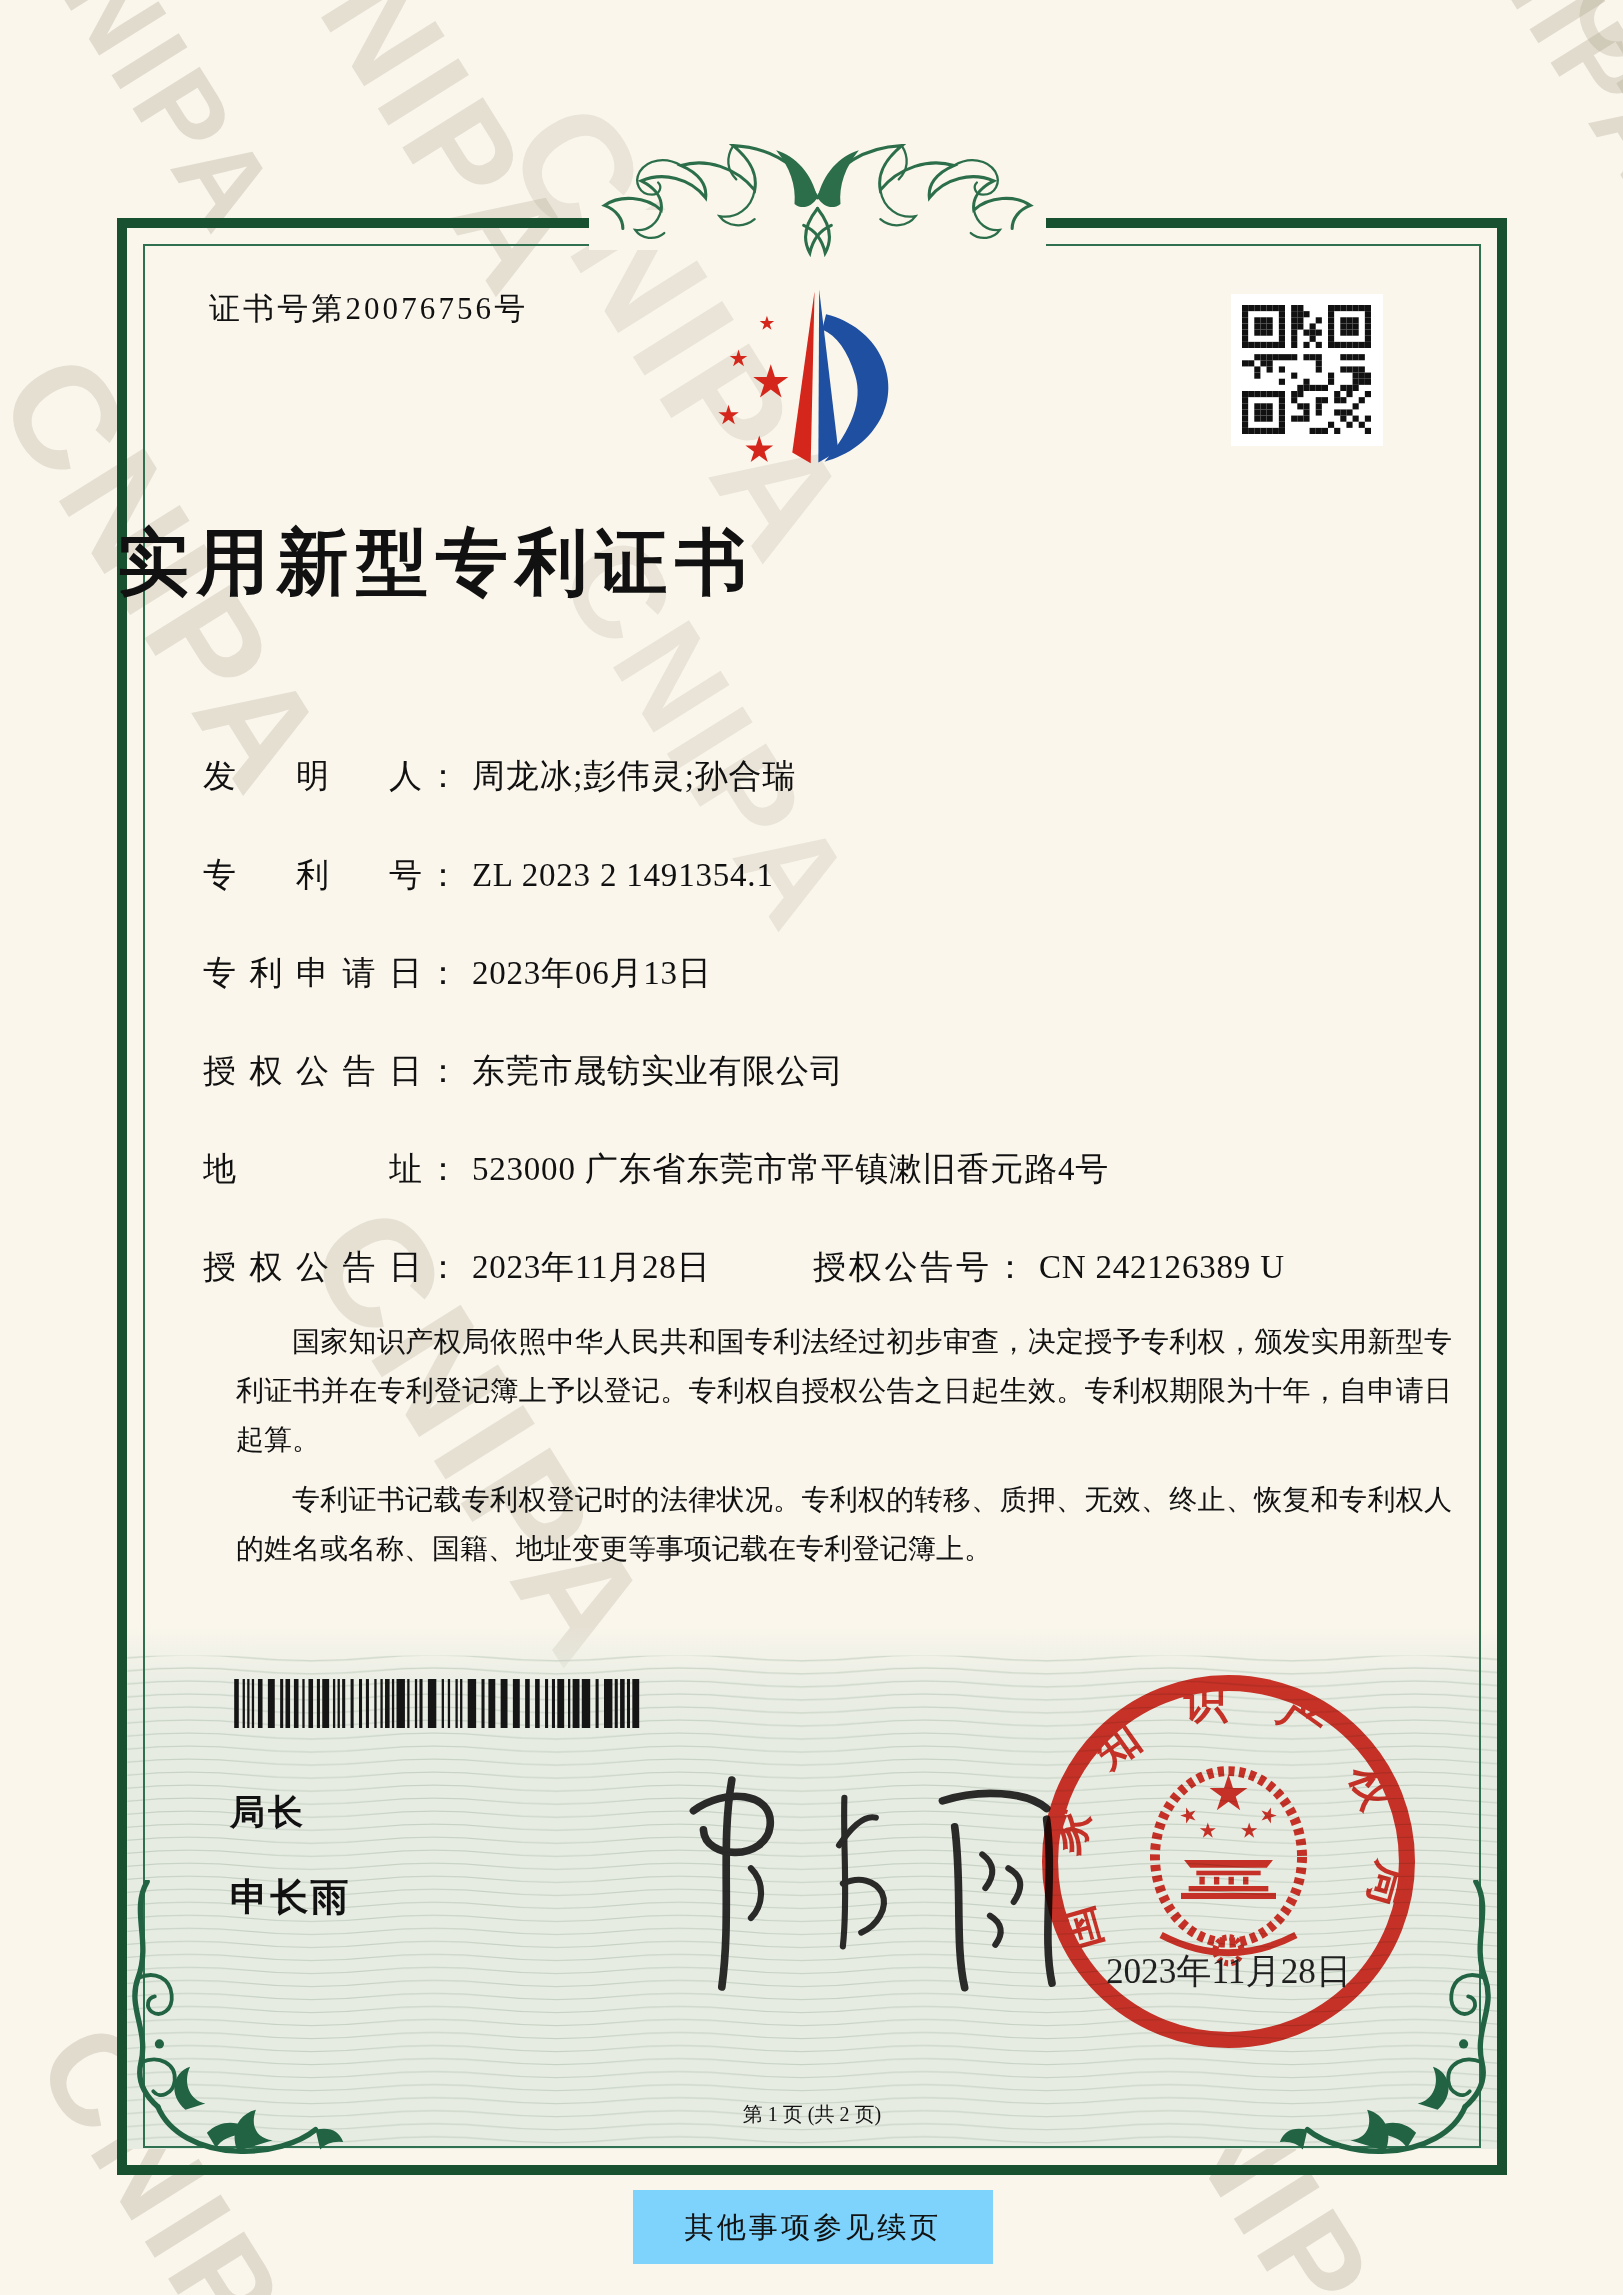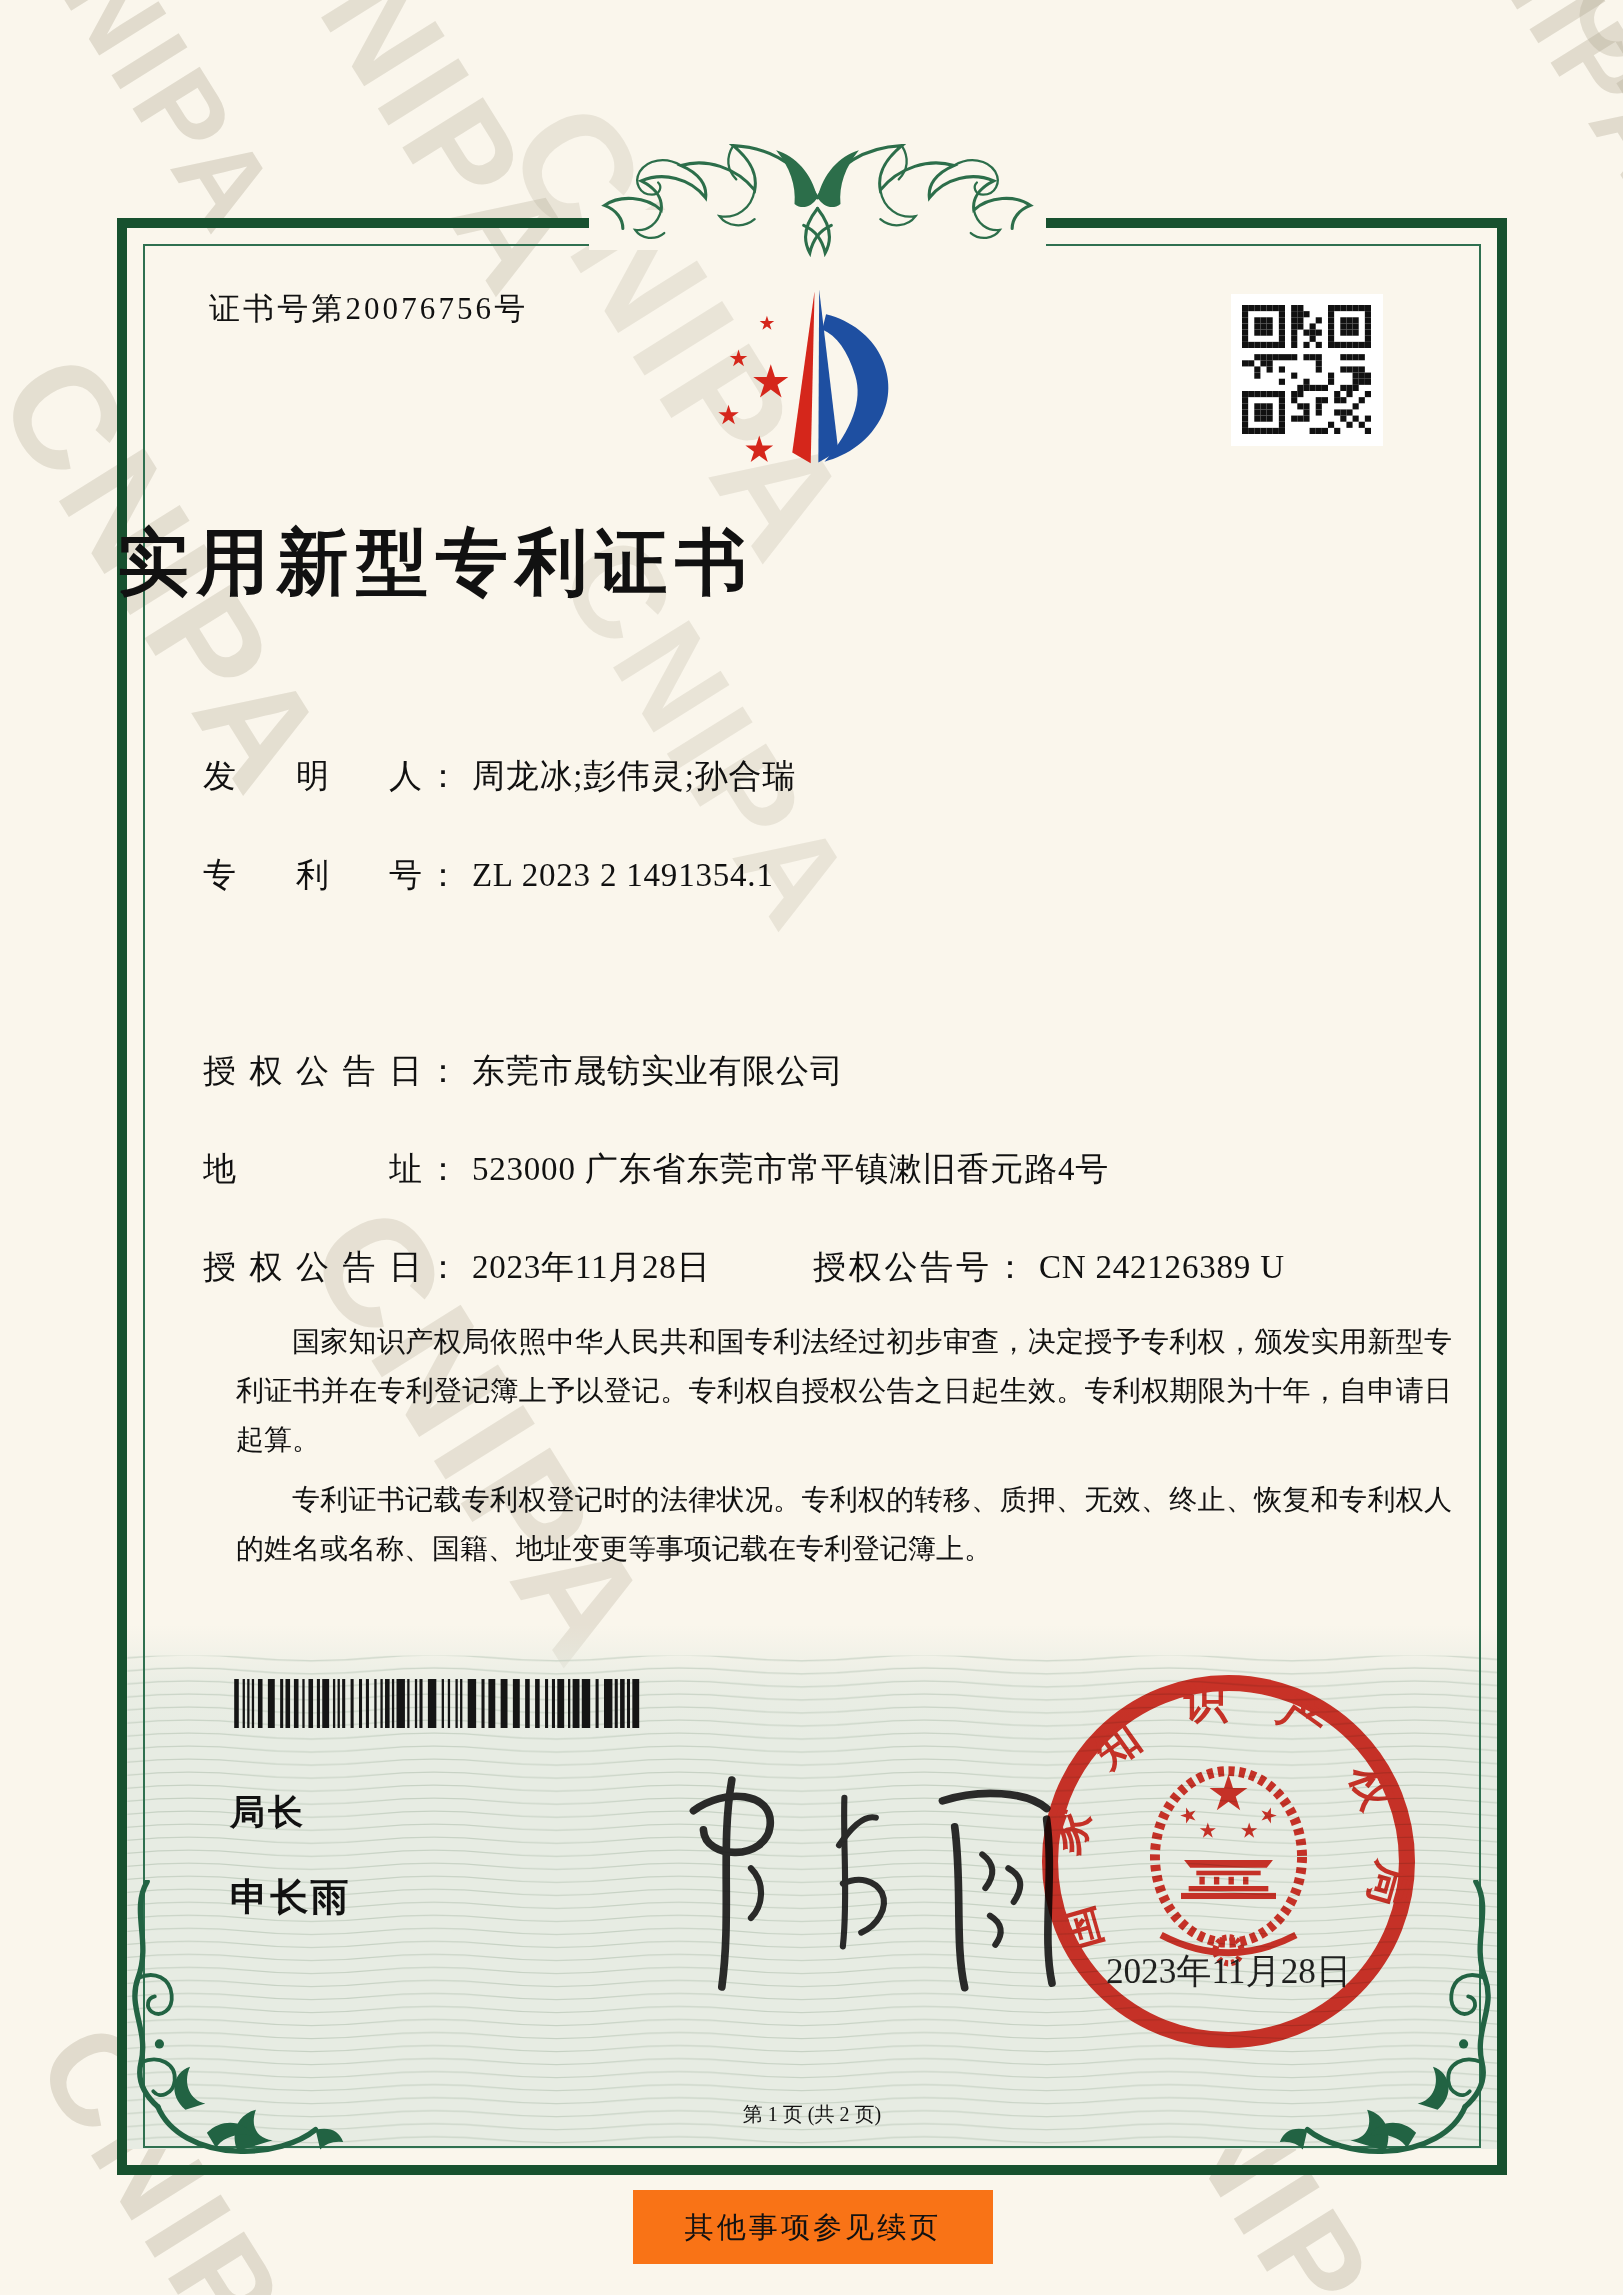--- a/index.html
+++ b/index.html
@@ -41,21 +41,21 @@
   .barcode{position:absolute;left:234px;top:1679px;width:410px;height:49px;}
   
   .offTitle{position:absolute;left:230px;top:1789px;font-family:"Liberation Sans","DejaVu Sans",sans-serif;
       font-weight:bold;font-size:35px;letter-spacing:3.1px;}
   .offName{position:absolute;left:230px;top:1872px;font-family:"Liberation Sans","DejaVu Sans",sans-serif;
       font-weight:bold;font-size:38px;letter-spacing:2.3px;}
   .sig{position:absolute;left:659px;top:1753px;width:429px;height:258px;}
   .seal{position:absolute;left:1037px;top:1670px;width:383px;height:383px;mix-blend-mode:multiply;opacity:.93;}
   
   .pageinfo{position:absolute;left:117px;top:2101px;width:1390px;text-align:center;font-size:20px;}
-  .note{position:absolute;left:633px;top:2190px;width:360px;height:74px;background:#f97316;
+  .note{position:absolute;left:633px;top:2190px;width:360px;height:74px;background:#7dd3fc;
       text-align:center;line-height:74px;font-size:29px;letter-spacing:3.1px;}
 </style>
 </head>
 <body>
 
 <div class="page">
 
   <div class="wm" style="left:-46px;top:-7.7px;font-size:115px;opacity:.30">CNIPA</div>
   <div class="wm" style="left:192px;top:7.7px;font-size:138px;opacity:.26">CNIPA</div>
   <div class="wm" style="left:1372px;top:-54px;font-size:115px;opacity:.30">CNIPA</div>
@@ -346,20 +346,23 @@
   </div>
 
   <div class="title">实用新型专利证书</div>
 
   <div class="row" style="top:754px">
     <span class="flabel">发明人</span><span class="fcolon">：</span><span class="fvalue">周龙冰;彭伟灵;孙合瑞</span>
   </div>
   <div class="row" style="top:853px">
     <span class="flabel">专利号</span><span class="fcolon">：</span><span class="fvalue">ZL 2023 2 1491354.1</span>
   </div>
+  <div class="row" style="top:951px">
+    <span class="flabel">专利申请日</span><span class="fcolon">：</span><span class="fvalue">2023年06月13日</span>
+  </div>
   <div class="row" style="top:1049px">
     <span class="flabel">授权公告日</span><span class="fcolon">：</span><span class="fvalue">东莞市晟钫实业有限公司</span>
   </div>
   <div class="row" style="top:1147px">
     <span class="flabel">地址</span><span class="fcolon">：</span><span class="fvalue">523000 广东省东莞市常平镇漱旧香元路4号</span>
   </div>
   <div class="row" style="top:1245px">
     <span class="flabel">授权公告日</span><span class="fcolon">：</span><span class="fvalue">2023年11月28日</span>
     <span class="grant2">
       <span class="flabel2">授权公告号</span><span class="fcolon">：</span><span class="fvalue">CN 242126389 U</span>

